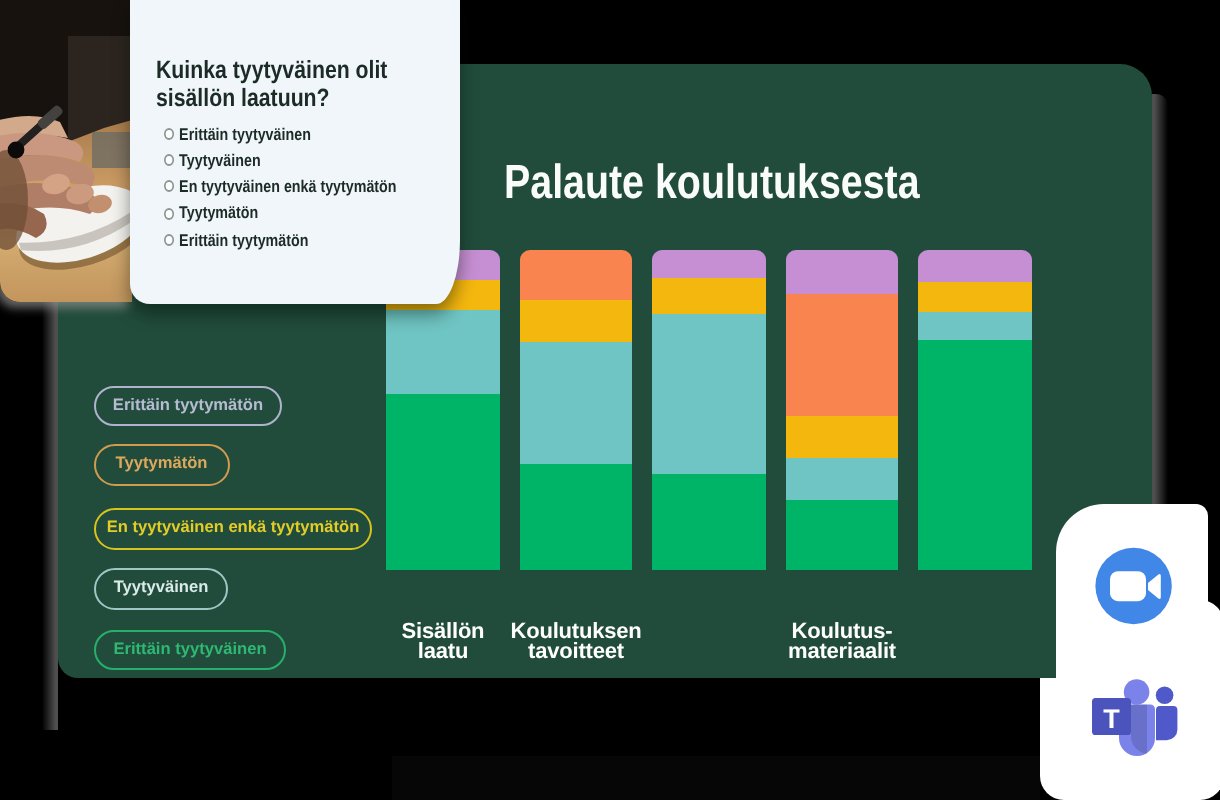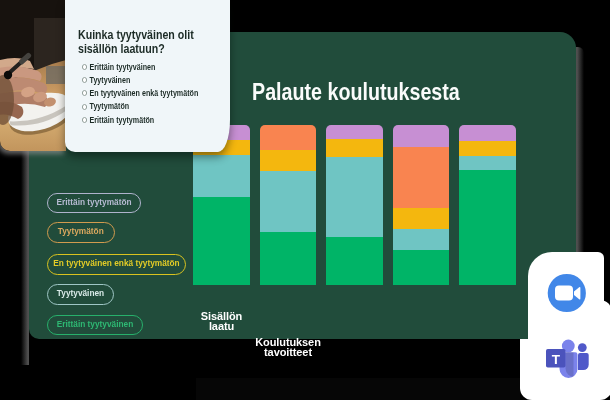--- a/index.html
+++ b/index.html
@@ -92,21 +92,22 @@
       <div class="seg G" style="height:35px"></div>
     </div>
     <div class="bar" style="left:430px;">
       <div class="seg P" style="height:15.5px"></div>
       <div class="seg Y" style="height:15px"></div>
       <div class="seg T" style="height:14px"></div>
       <div class="seg G" style="height:115.5px"></div>
     </div>
 
     <div class="blabel" style="left:152.5px;">Sisällön<br>laatu</div>
-    <div class="blabel" style="left:219px;margin-top:26px;">Koulutuksen<br>tavoitteet</div>
+    <div class="blabel" style="left:219px;">Koulutuksen<br>tavoitteet</div>
+    <div class="blabel" style="left:352px;">Koulutus-<br>materiaalit</div>
 
     <div class="pill" style="top:160.5px;width:94px;color:#B7BBD2;border-color:#AFB3CC;">Erittäin tyytymätön</div>
     <div class="pill" style="top:190px;width:67.5px;color:#DCA85E;border-color:#D29B4E;">Tyytymätön</div>
     <div class="pill" style="top:222px;width:139px;color:#E3CC27;border-color:#D9C31F;">En tyytyväinen enkä tyytymätön</div>
     <div class="pill" style="top:252.4px;width:67px;color:#D9EAE8;border-color:#9FC6C5;">Tyytyväinen</div>
     <div class="pill" style="top:282.5px;width:96px;color:#2EB873;border-color:#27B06B;">Erittäin tyytyväinen</div>
   </div>
 
   <div id="photo" class="abs">
     <svg width="66" height="151" viewBox="0 0 66 151">

